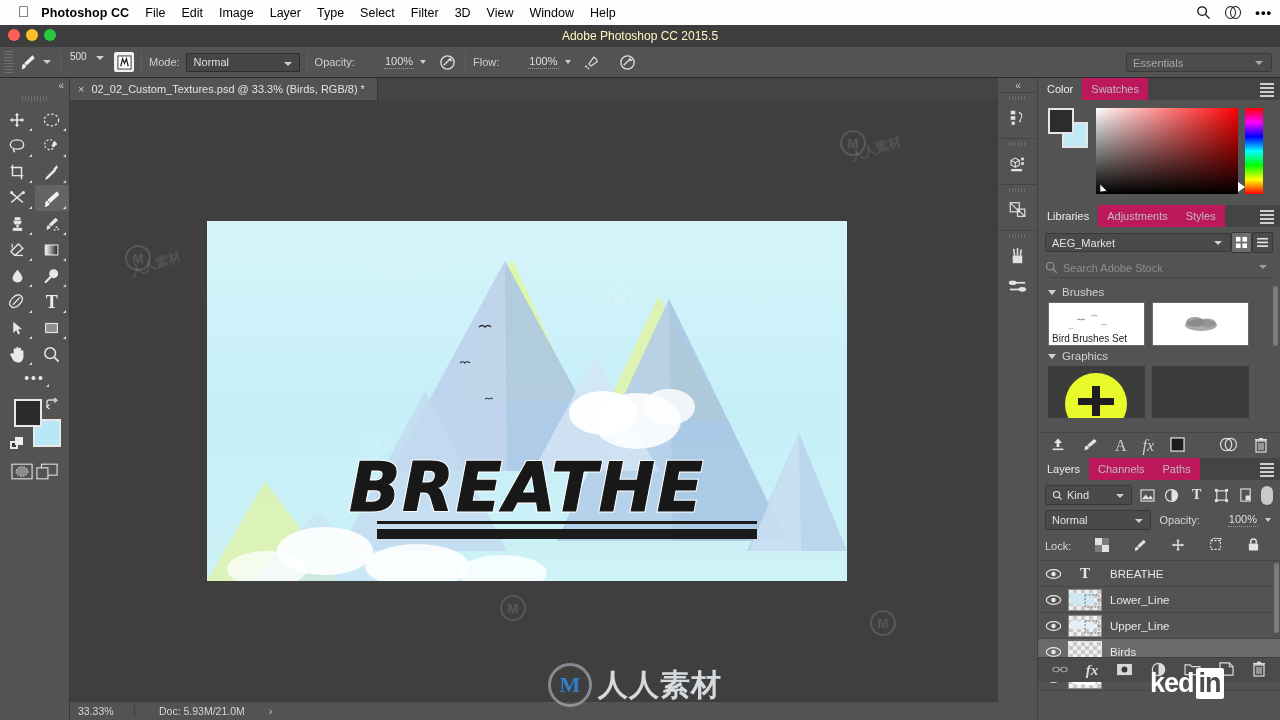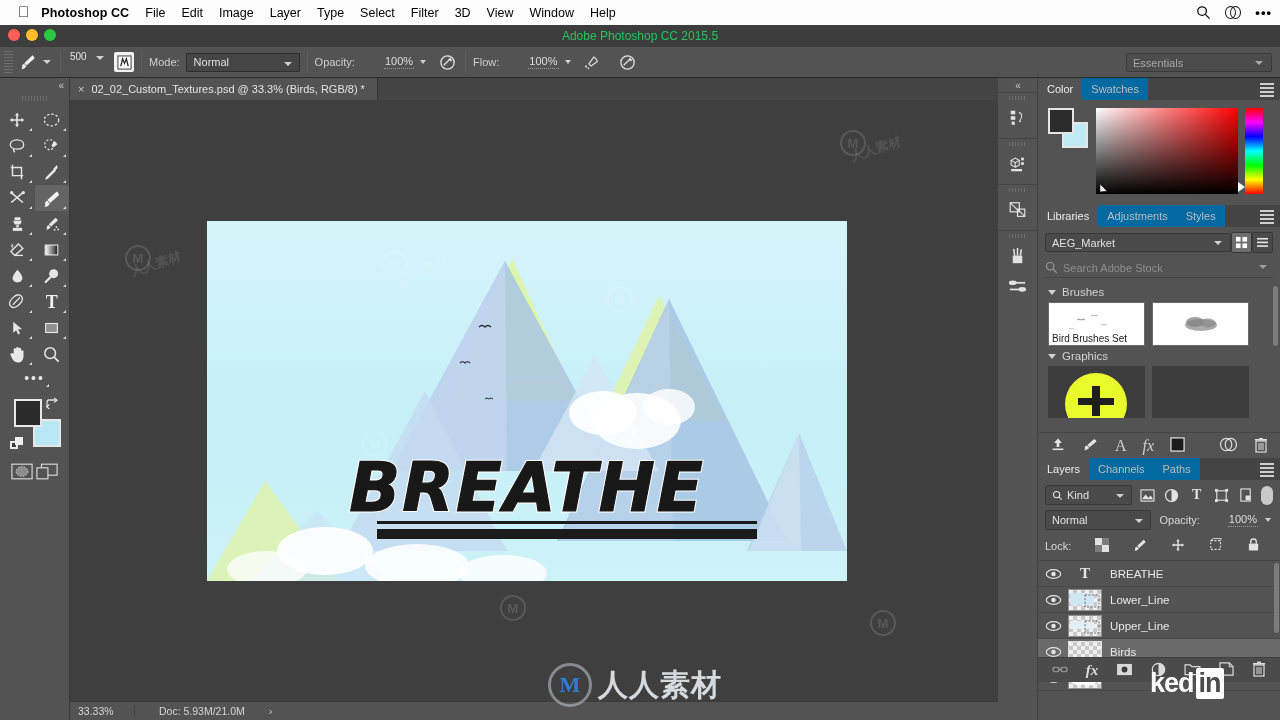--- a/index.html
+++ b/index.html
@@ -32,21 +32,21 @@
 
   
   .titlebar {
     position:absolute; left:0; top:25px; width:1280px; height:22px;
     background:#3d3d3d;
     display:flex; align-items:center; justify-content:center;
   }
   .traffic { position:absolute; left:8px; top:4px; display:flex; gap:6px;}
   .traffic span { width:12px;height:12px;border-radius:50%; display:block;}
   .t-red{background:#ff5f57}.t-yel{background:#ffbd2e}.t-grn{background:#28c840}
-  .title-text { font-size:12px; color:#22c55e; }
+  .title-text { font-size:12px; color:#fef9c3; }
 
   
   .optionsbar {
     position:absolute; left:0; top:47px; width:1280px; height:31px;
     background:#535353; border-bottom:1px solid #2b2b2b;
     display:flex; align-items:center;
   }
   .ob-grip { width:9px;height:22px;margin:0 2px 0 4px;
     background:repeating-linear-gradient(to bottom,#6e6e6e 0 1px,transparent 1px 3px);}
   .ob-sep { width:1px;height:22px;background:#464646;border-right:1px solid #5f5f5f;margin:0 7px;}
@@ -134,21 +134,21 @@
   .rail { position:absolute; left:998px; top:78px; width:40px; height:642px; background:#535353; border-right:1px solid #404040;}
   .rail-collapse { height:14px; display:flex;align-items:center;justify-content:center;color:#cacaca;font-size:10px;letter-spacing:-1px;}
   .rail-grp { border-top:1px solid #444; padding:3px 0 5px; }
   .rail-grip { width:18px;height:4px;margin:0 auto 3px;
      background:repeating-linear-gradient(to right,#6e6e6e 0 1px,transparent 1px 3px);}
   .rail-ic { height:30px; display:flex;align-items:center;justify-content:center;}
 
   
   .dock { position:absolute; left:1038px; top:78px; width:242px; height:604px; background:#535353; }
   .pnl-tabs { display:flex; align-items:stretch; height:22px; background:#444; position:relative;}
-  .pnl-tab { padding:0 9px; display:flex;align-items:center; font-size:11px; color:#bdbdbd; background:#0369a1;}
+  .pnl-tab { padding:0 9px; display:flex;align-items:center; font-size:11px; color:#bdbdbd; background:#be185d;}
   .pnl-tab.on { background:#535353; color:#eee; }
   .pnl-menu { position:absolute; right:6px; top:5px; width:14px;}
   .pnl-menu i{display:block;height:1.5px;background:#cfcfcf;margin-bottom:2.5px;}
 
   
   .colorpanel { height:105px; background:#535353; position:relative; padding:8px 10px; display:flex;}
   .cp-sw { position:relative; width:40px;height:40px; margin-right:8px;}
   .cp-fg{position:absolute;left:0;top:0;width:26px;height:26px;background:#2c2c2c;border:2px solid #e6e6e6;}
   .cp-bg{position:absolute;left:14px;top:14px;width:26px;height:26px;background:#bfeaf5;border:2px solid #e6e6e6;}
   .cp-field { width:142px;height:86px;position:relative;

